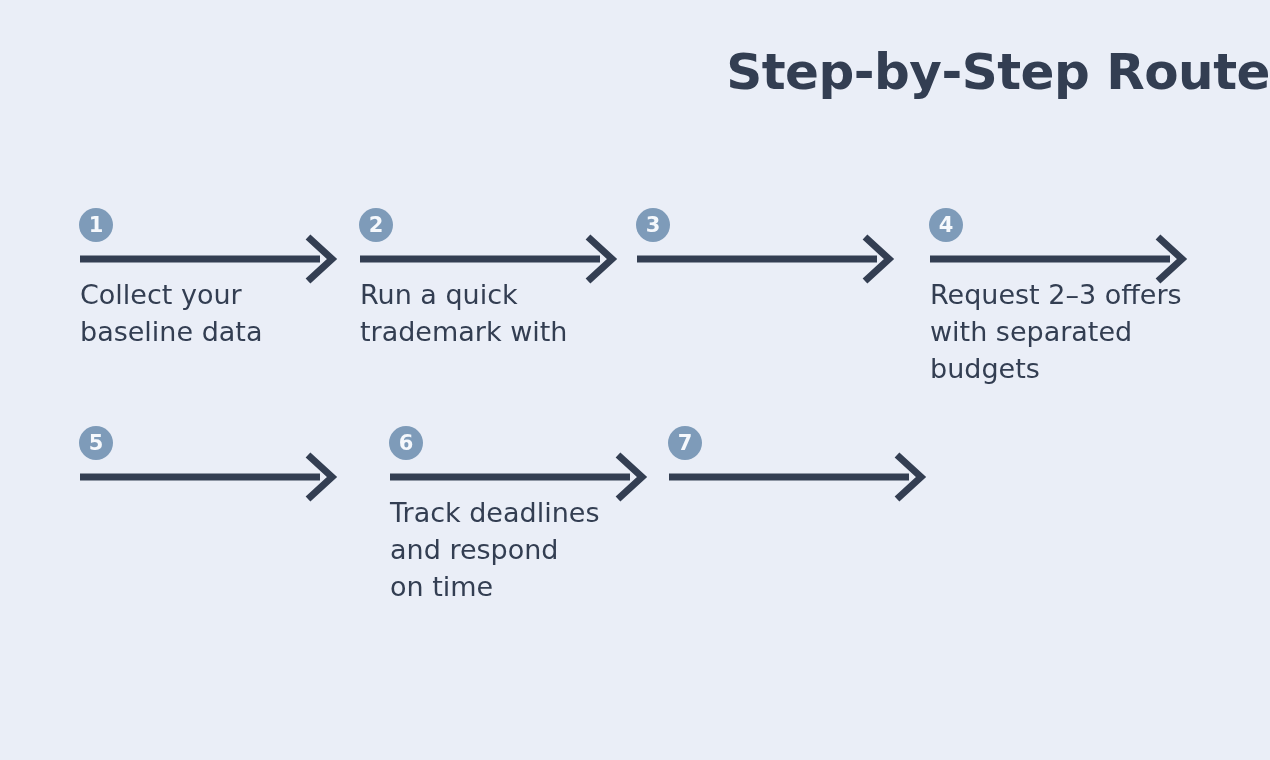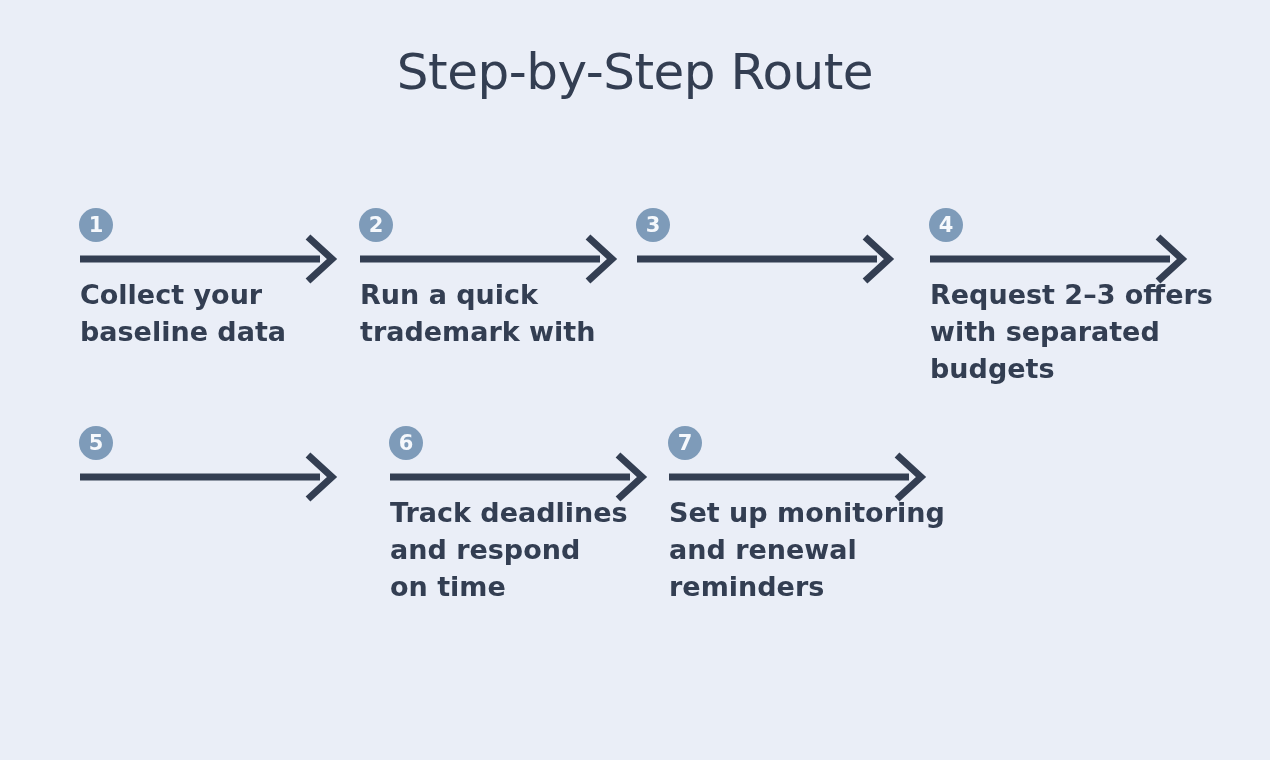--- a/index.html
+++ b/index.html
@@ -14,24 +14,24 @@
     background: var(--background, #EAEEF7);
     overflow: hidden;
     font-family: "DejaVu Sans", sans-serif;
   }
   .title {
     position: absolute;
     left: 0;
     right: 0;
     top: 44px;
     margin: 0;
-    text-align: center;
+    text-align: right;
     font-size: 50px;
     line-height: 56px;
-    font-weight: normal;
+    font-weight: bold;
     letter-spacing: -0.5px;
     color: var(--ink, #333E52);
   }
   .step {
     position: absolute;
     width: 330px;
     height: 200px;
   }
   .badge {
     position: absolute;
@@ -54,21 +54,21 @@
     top: 21px;
     color: var(--ink, #333E52);
     display: block;
   }
   .label {
     position: absolute;
     left: 2px;
     top: 68px;
     font-size: 27px;
     line-height: 37px;
-    font-weight: bold;
+    font-weight: normal;
     white-space: pre-line;
     color: var(--ink, #333E52);
   }
   .s1 { left: 78px;  top: 208px; }
   .s2 { left: 358px; top: 208px; }
   .s3 { left: 635px; top: 208px; }
   .s4 { left: 928px; top: 208px; }
   .s5 { left: 78px;  top: 426px; }
   .s6 { left: 388px; top: 426px; }
   .s7 { left: 667px; top: 426px; }
@@ -136,17 +136,14 @@
 and respond
 on time</div>
   </div>
 
   <div class="step s7">
     <div class="badge">7</div>
     <svg class="arrow" width="260" height="60" viewBox="0 0 260 60">
       <line x1="2" y1="30" x2="242" y2="30" stroke="currentColor" stroke-width="7"></line>
       <polyline points="230,8 254,30 230,52" fill="none" stroke="currentColor" stroke-width="7" stroke-linejoin="miter"></polyline>
     </svg>
-    <div class="label">Set up monitoring
-and renewal
-reminders</div>
   </div>
 </div>
 
 </body></html>

